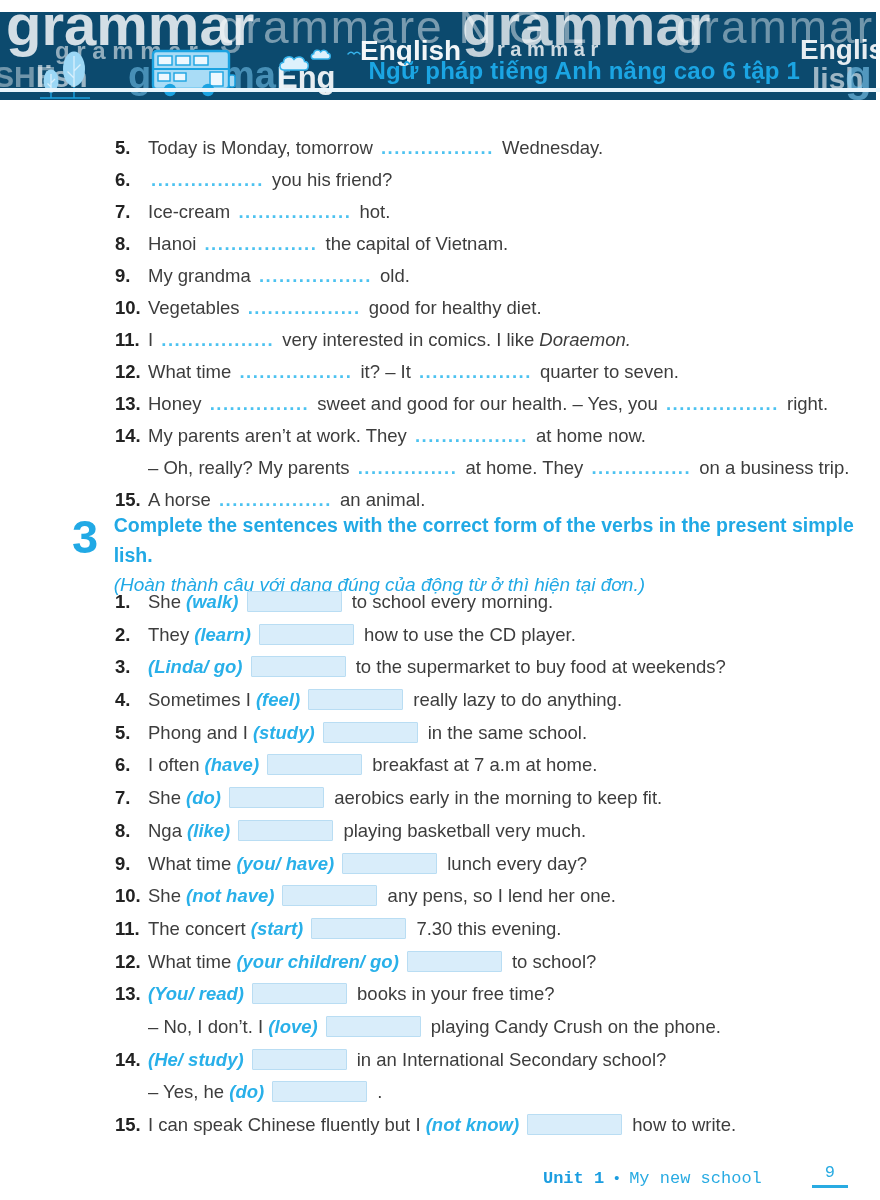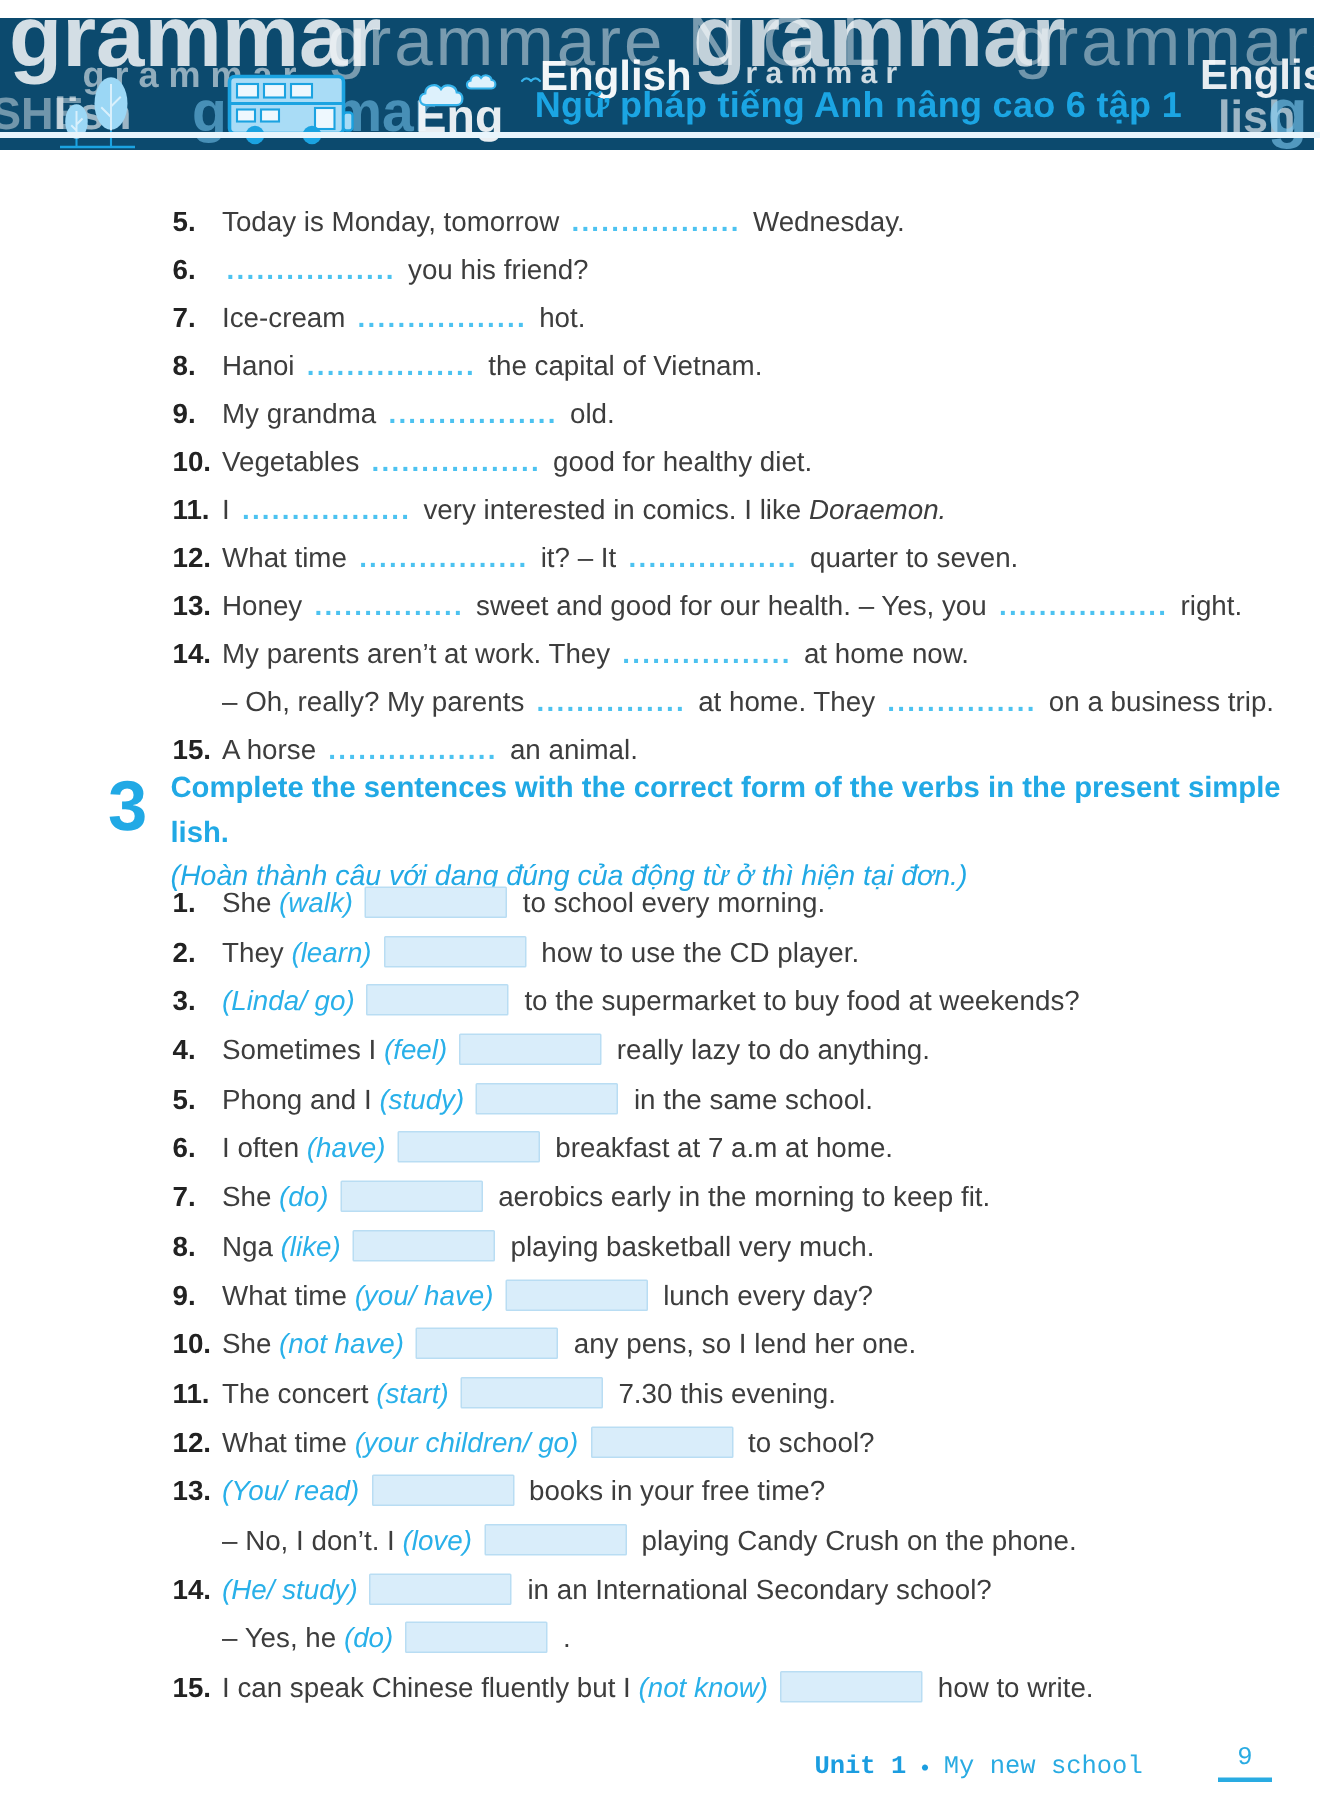--- a/index.html
+++ b/index.html
@@ -21,35 +21,35 @@
   .wm8  { left:800px; top:24px;  font-size:28px; font-weight:800; color:rgba(255,255,255,.9); }
   .wm9  { left:-6px;  top:50px;  font-size:30px; font-weight:800; color:rgba(255,255,255,.42); }
   .wm10 { left:36px;  top:50px;  font-size:30px; font-weight:800; color:rgba(255,255,255,.6); }
   .wm11 { left:128px; top:44px;  font-size:38px; font-weight:800; color:rgba(120,200,243,.55); }
   .wm12 { left:277px; top:50px;  font-size:31px; font-weight:800; color:rgba(255,255,255,.9); }
   .wm13 { left:812px; top:52px;  font-size:30px; font-weight:800; color:rgba(255,255,255,.6); }
   .wm14 { left:845px; top:42px;  font-size:44px; font-weight:800; color:rgba(130,205,244,.6); }
   .trees-svg  { position:absolute; left:38px;  top:33px; }
   .bus-svg    { position:absolute; left:150px; top:36px; }
   .sky-svg    { position:absolute; left:276px; top:34px; }
-  .header-title { position:absolute; top:45px; right:88px; font-size:24px; font-weight:800;
+  .header-title { position:absolute; top:45px; right:76px; font-size:24px; font-weight:800;
                   color:#1ba5e3; letter-spacing:.2px; }
 
   
   .ex-list { position:absolute; left:115px; right:20px; }
   #ex2 { top:104px;margin-top:28px; }
   #ex3 { top:586px; }
   #ex2 .row { line-height:32px; height:32px; }
   #ex3 .row { line-height:32.7px; height:32.7px; }
   .row { white-space:nowrap; font-size:18.5px; }
   .num { display:inline-block; width:33px; font-weight:700; color:#222; }
   .txt { color:#3d3d3d; }
   .it  { font-style:italic; }
   .dots { color:#4cc2f0; font-weight:700; letter-spacing:1.5px; margin:0 3px; }
-  .hint { color:#29b0e9; font-style:italic; font-weight:400; margin-right:4px; }
+  .hint { color:#29b0e9; font-style:italic; font-weight:700; margin-right:4px; }
   .blank-box { display:inline-block; width:95px; height:21px; background:#d9edfa;
                border:1px solid #b9ddf3; border-radius:1px; vertical-align:-4px; margin:0 5px 0 4px; }
 
   
   .ex3-head { position:absolute; top:510px; left:72px; right:24px; display:flex; }
   .big-num { width:44px; font-size:47px; line-height:1; font-weight:800; color:#21a9e5; margin-top:3px; }
   .ex-title { font-size:19.5px; font-weight:700; color:#21a9e5; line-height:30px; }
   .ex-sub   { font-size:19px;  font-weight:400; font-style:italic; color:#21a9e5; line-height:30px; }
 
   

